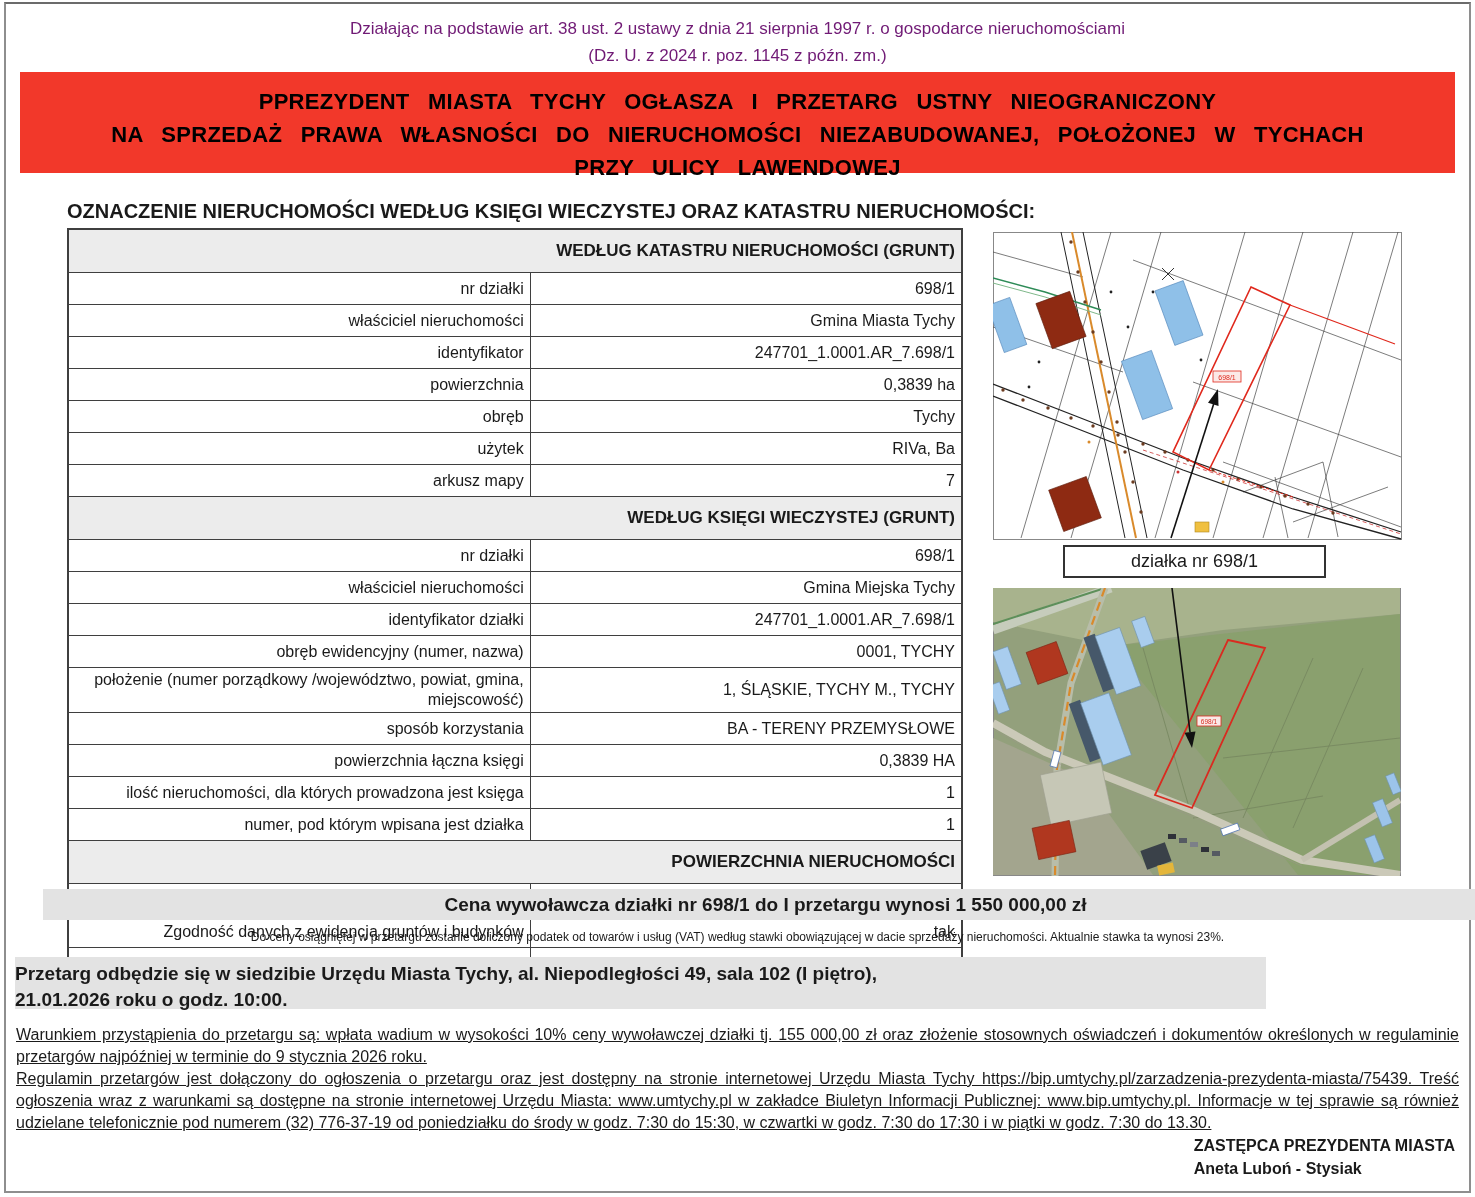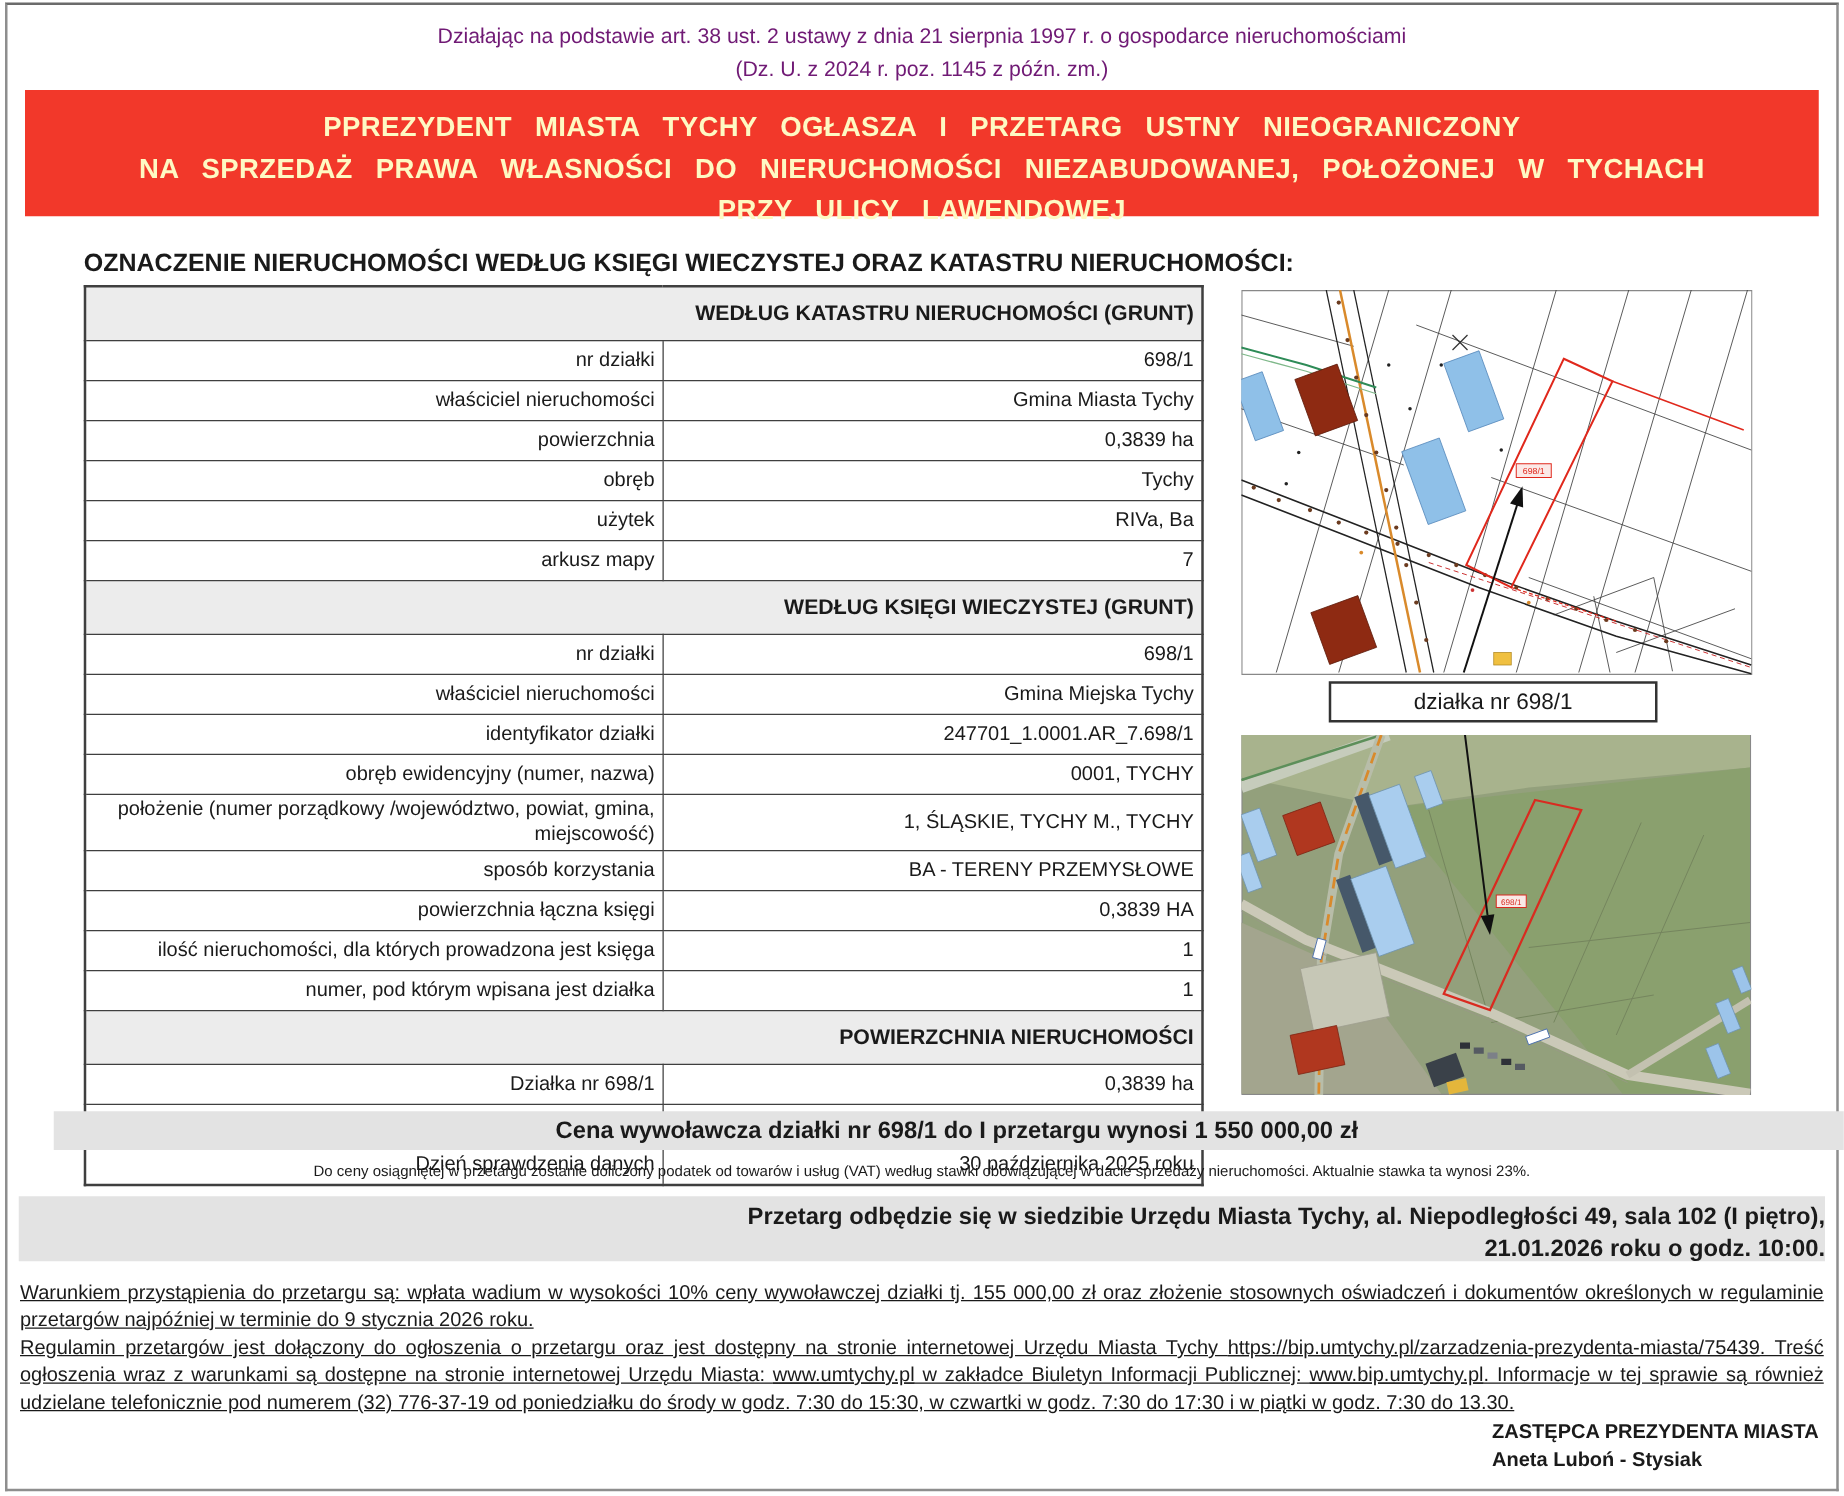--- a/index.html
+++ b/index.html
@@ -25,60 +25,64 @@
   .map-cad{position:absolute;left:993px;top:232px;width:409px;height:308px;}
   .map-air{position:absolute;left:993px;top:588px;width:408px;height:288px;}
   .parcel-label{position:absolute;left:1063px;top:545px;width:259px;height:29px;
        background:#fff;border:2px solid #333;text-align:center;font-size:18px;
        line-height:29px;z-index:3;}
   .price-bar{position:absolute;top:889px;left:15px;width:1445px;height:31px;
        background:#e3e3e3;text-align:center;font-weight:bold;font-size:19px;
        line-height:31px;box-sizing:border-box;margin-left:28px;}
   .vat-note{position:absolute;top:930px;left:0;width:100%;text-align:center;
        font-size:12px;}
-  .auction-bar{position:absolute;top:957px;left:15px;width:1445px;height:52px;
-       background:#e3e3e3;text-align:right;font-weight:bold;font-size:19px;
+  .auction-bar{position:absolute;top:957px;left:15px;width:1251px;height:52px;
+       background:#e3e3e3;text-align:left;font-weight:bold;font-size:19px;
        line-height:26px;padding-top:4px;box-sizing:border-box;}
   .terms{position:absolute;top:1024px;left:16px;width:1443px;font-size:16px;
        line-height:22px;}
   .terms p{margin:0;text-align:justify;text-decoration:underline;}
   .lnk{text-decoration:underline;}
   .signature{position:absolute;top:1134px;right:20px;text-align:left;
        font-weight:bold;font-size:16px;line-height:23px;}
 </style>
 </head>
 <body>
 
 <div class="page-border"></div>
 
 <div class="legal">
   <div>Działając na podstawie art. 38 ust. 2 ustawy z dnia 21 sierpnia 1997 r. o gospodarce nieruchomościami</div>
   <div>(Dz. U. z 2024 r. poz. 1145 z późn. zm.)</div>
 </div>
 
-<div class="banner" style="background: rgb(242, 56, 42); color: #fef9c3;">
+<div class="banner" style="background: rgb(242, 56, 42); color: #000000;">
   <div>PPREZYDENT MIASTA TYCHY OGŁASZA I PRZETARG USTNY NIEOGRANICZONY</div>
   <div>NA SPRZEDAŻ PRAWA WŁASNOŚCI DO NIERUCHOMOŚCI NIEZABUDOWANEJ, POŁOŻONEJ W TYCHACH</div>
   <div>PRZY ULICY LAWENDOWEJ</div>
 </div>
 
 <div class="sec-heading">OZNACZENIE NIERUCHOMOŚCI WEDŁUG KSIĘGI WIECZYSTEJ ORAZ KATASTRU NIERUCHOMOŚCI:</div>
 
 <table class="ptable">
   <tbody>
       <tr class="hdr">
         <td colspan="2">WEDŁUG KATASTRU NIERUCHOMOŚCI (GRUNT)</td>
       </tr>
       <tr>
         <td class="lbl">nr działki</td>
         <td class="val">698/1</td>
       </tr>
       <tr>
         <td class="lbl">właściciel nieruchomości</td>
         <td class="val">Gmina Miasta Tychy</td>
+      </tr>
+      <tr>
+        <td class="lbl">identyfikator</td>
+        <td class="val">247701_1.0001.AR_7.698/1</td>
       </tr>
       <tr>
         <td class="lbl">powierzchnia</td>
         <td class="val">0,3839 ha</td>
       </tr>
       <tr>
         <td class="lbl">obręb</td>
         <td class="val">Tychy</td>
       </tr>
       <tr>

